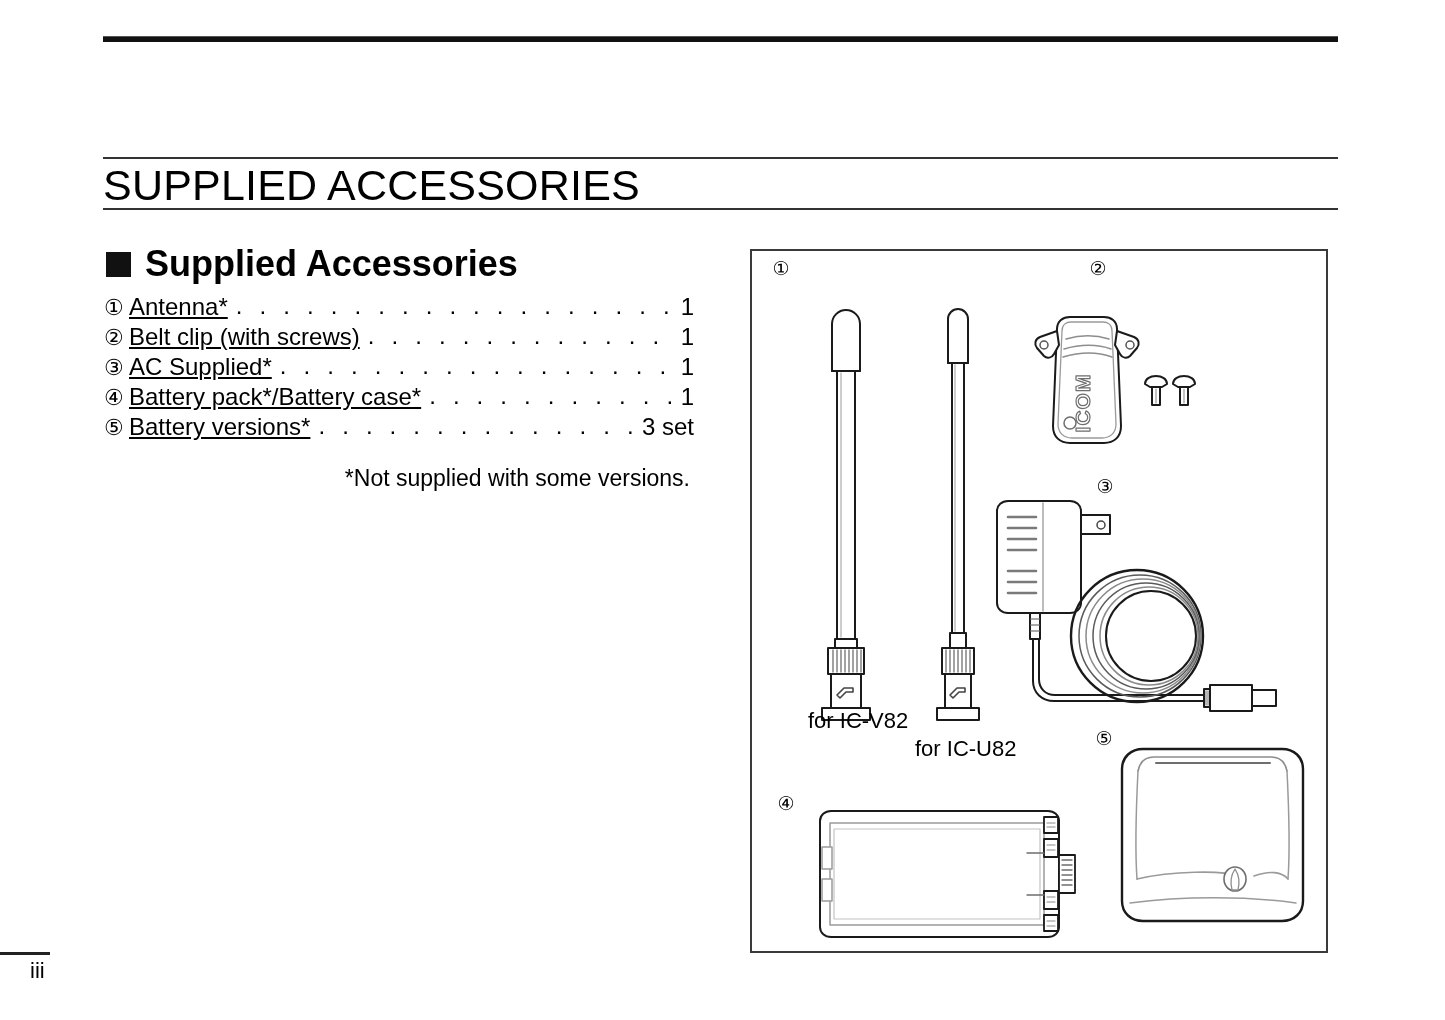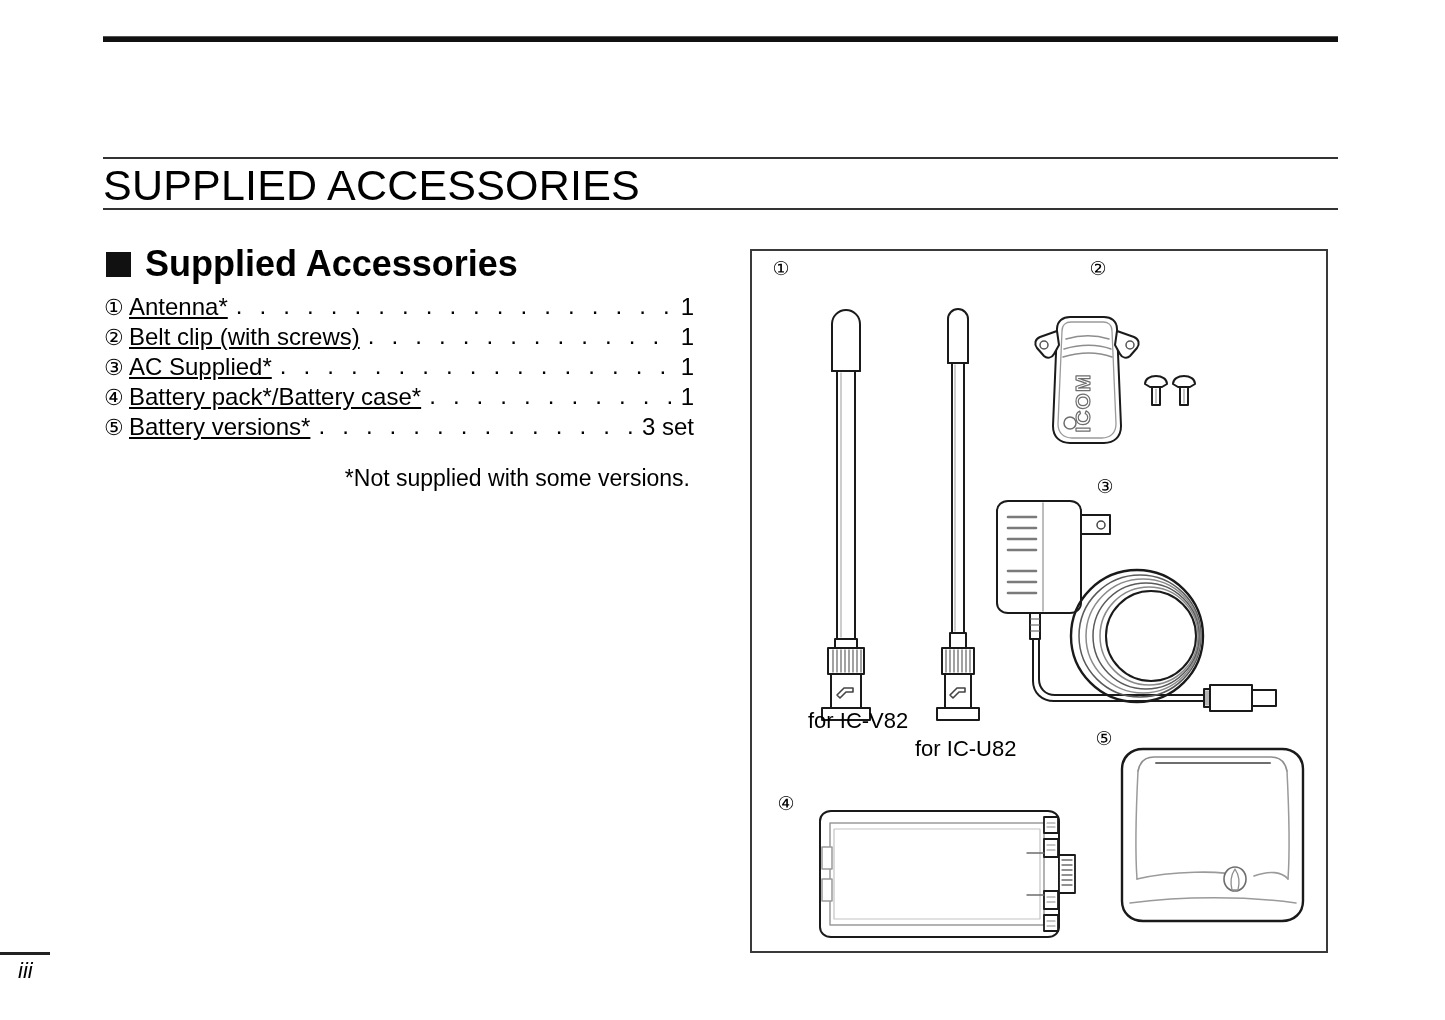--- a/index.html
+++ b/index.html
@@ -136,25 +136,24 @@
     top: 464px;
     width: 586px;
     text-align: right;
     font-size: 23px;
     line-height: 28px;
   }
 
   
   .page-number {
     position: absolute;
-    left: 18px;
+    left: 30px;
     top: 958px;
     font-size: 22px;
     line-height: 26px;
-    font-style: italic;
   }
 
   
   .illus-box {
     position: absolute;
     left: 750px;
     top: 249px;
     width: 578px;
     height: 704px;
     border: 2px solid #3a3a3a;

